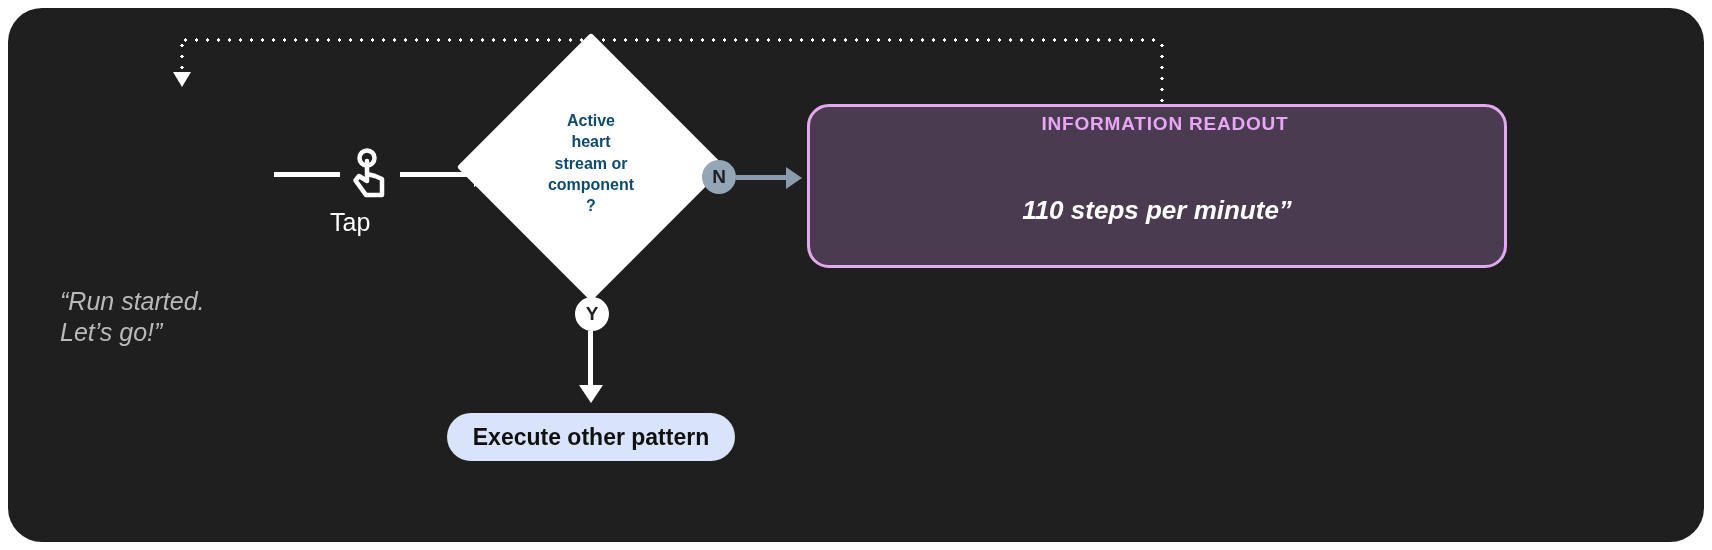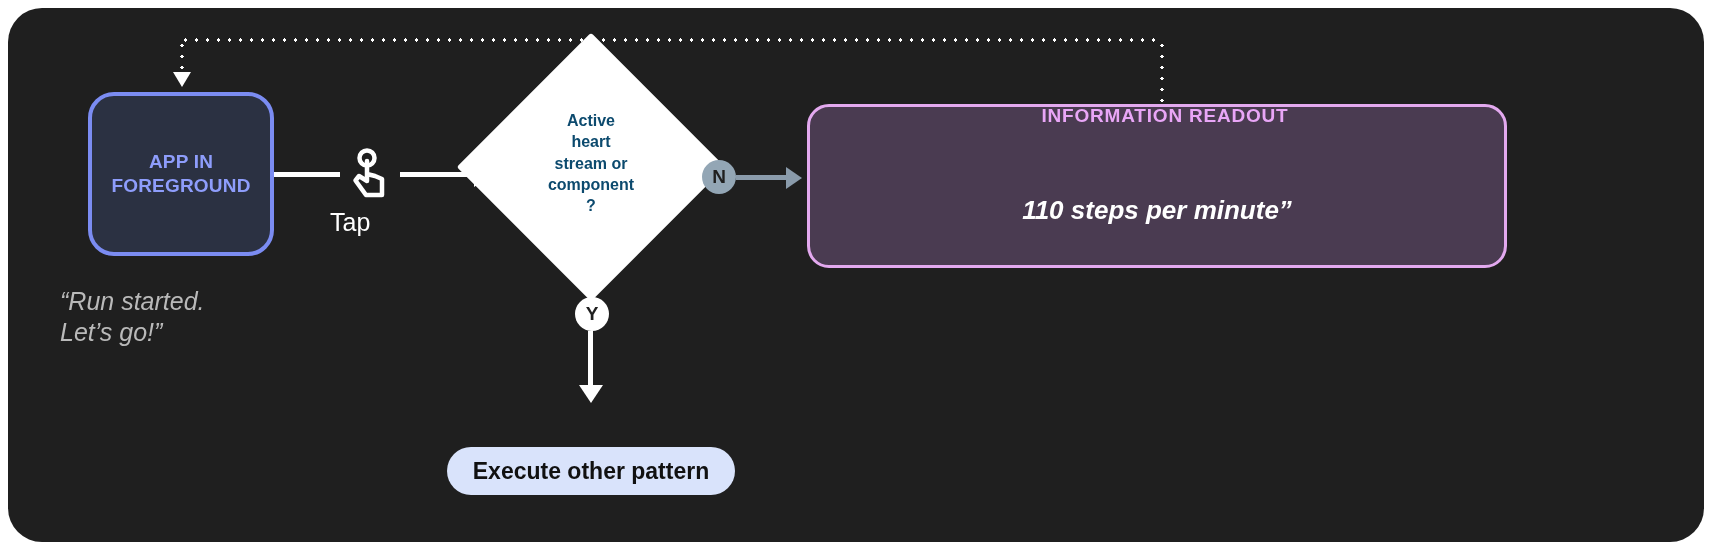--- a/index.html
+++ b/index.html
@@ -175,21 +175,21 @@
     width: 700px;
     height: 164px;
     box-sizing: border-box;
     background: #4a3b51;
     border: 3px solid #e3a9ef;
     border-radius: 22px;
   }
   .readout-title {
     position: absolute;
     left: 807px;
-    top: 105px;
+    top: 113px;
     width: 716px;
     text-align: center;
     color: #e9a6f7;
     font-size: 19px;
     font-weight: bold;
     letter-spacing: 0.8px;
   }
   .readout-quote {
     position: absolute;
     left: 827px;
@@ -208,21 +208,20 @@
     position: absolute;
     left: 447px;
     top: 413px;
     width: 288px;
     height: 48px;
     background: #d9e3fb;
     border-radius: 24px;
     display: flex;
     align-items: center;
     justify-content: center;
-    margin-top: 34px;
   }
   .pill-label {
     color: #111111;
     font-size: 23px;
     font-weight: bold;
   }
 
   
   .dotted-h {
     position: absolute;
@@ -251,23 +250,20 @@
 <body>
 
 <div id="stage">
   <div class="frame"></div>
 
   <div class="dotted-v" style="left:1160px; top:40px; height:66px;"></div>
   <div class="dotted-h" style="left:180px; top:38px; width:982px;"></div>
   <div class="dotted-v" style="left:180px; top:40px; height:37px;"></div>
   <div class="dotted-arrow-down" style="left:173px; top:72px;"></div>
 
-  <div class="app-box">
-    <div class="app-box-label"><span>APP IN</span><br><span>FOREGROUND</span></div>
-  </div>
 
   <div class="app-caption">
     <span>“Run started.</span><br>
     <span>Let’s go!”</span>
   </div>
 
   <div class="line-h" style="left:274px; top:172px; width:66px;"></div>
 
   <div class="tap-icon">
     <svg width="52" height="56" viewBox="0 0 52 56" fill="none" xmlns="http://www.w3.org/2000/svg">

